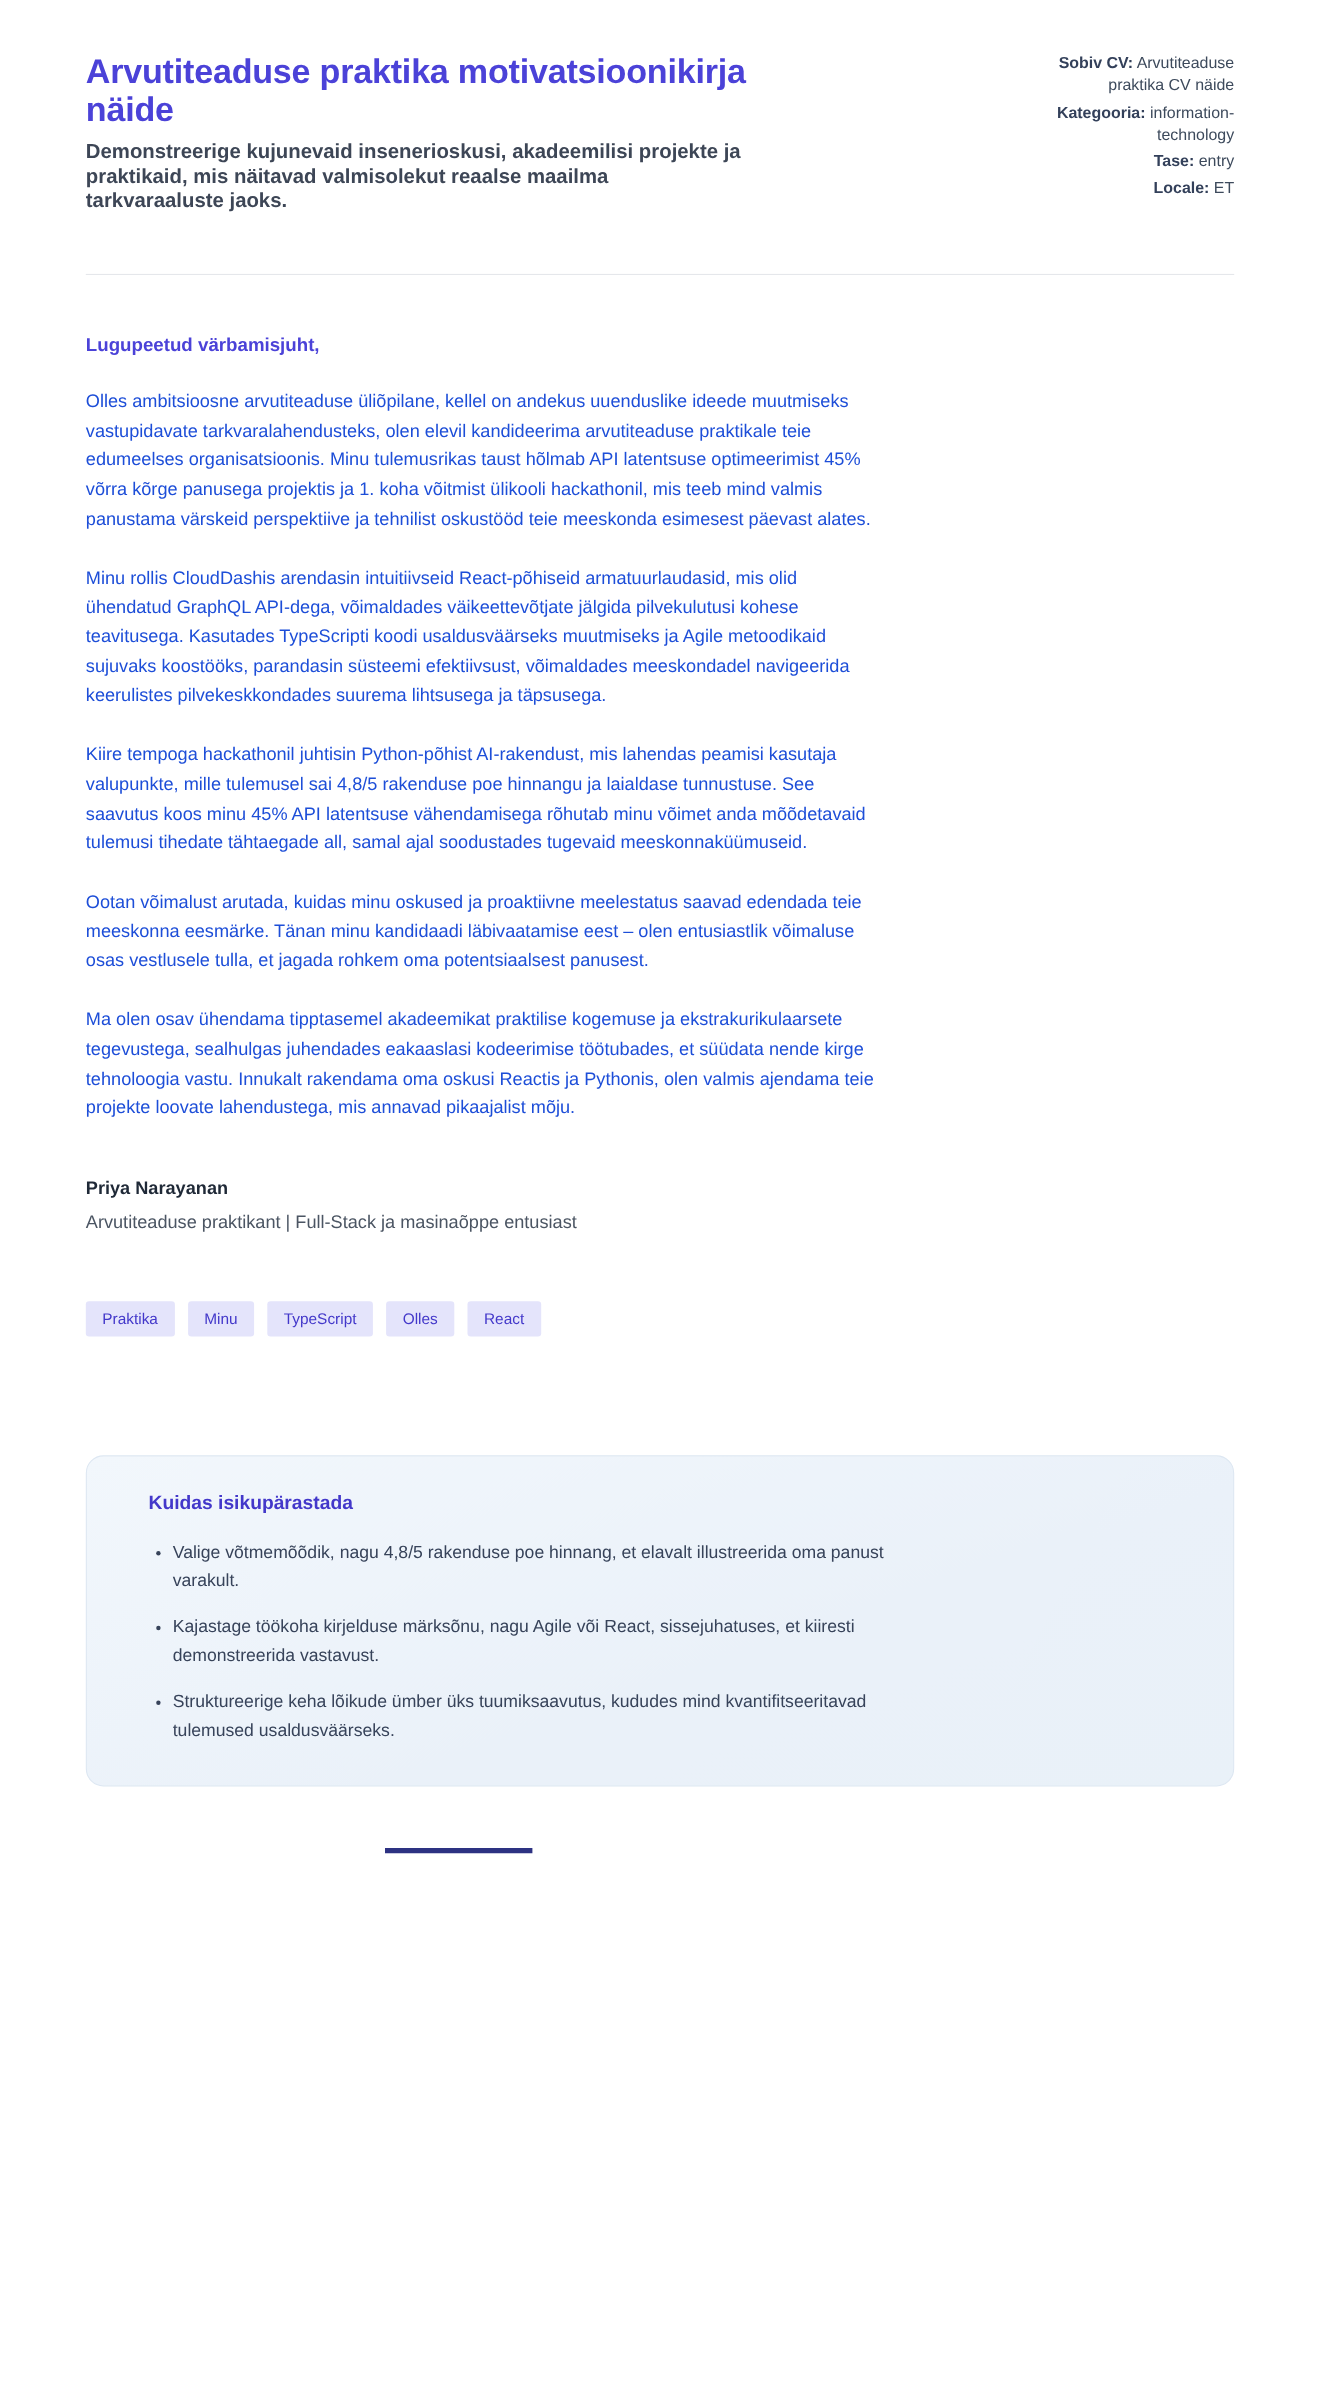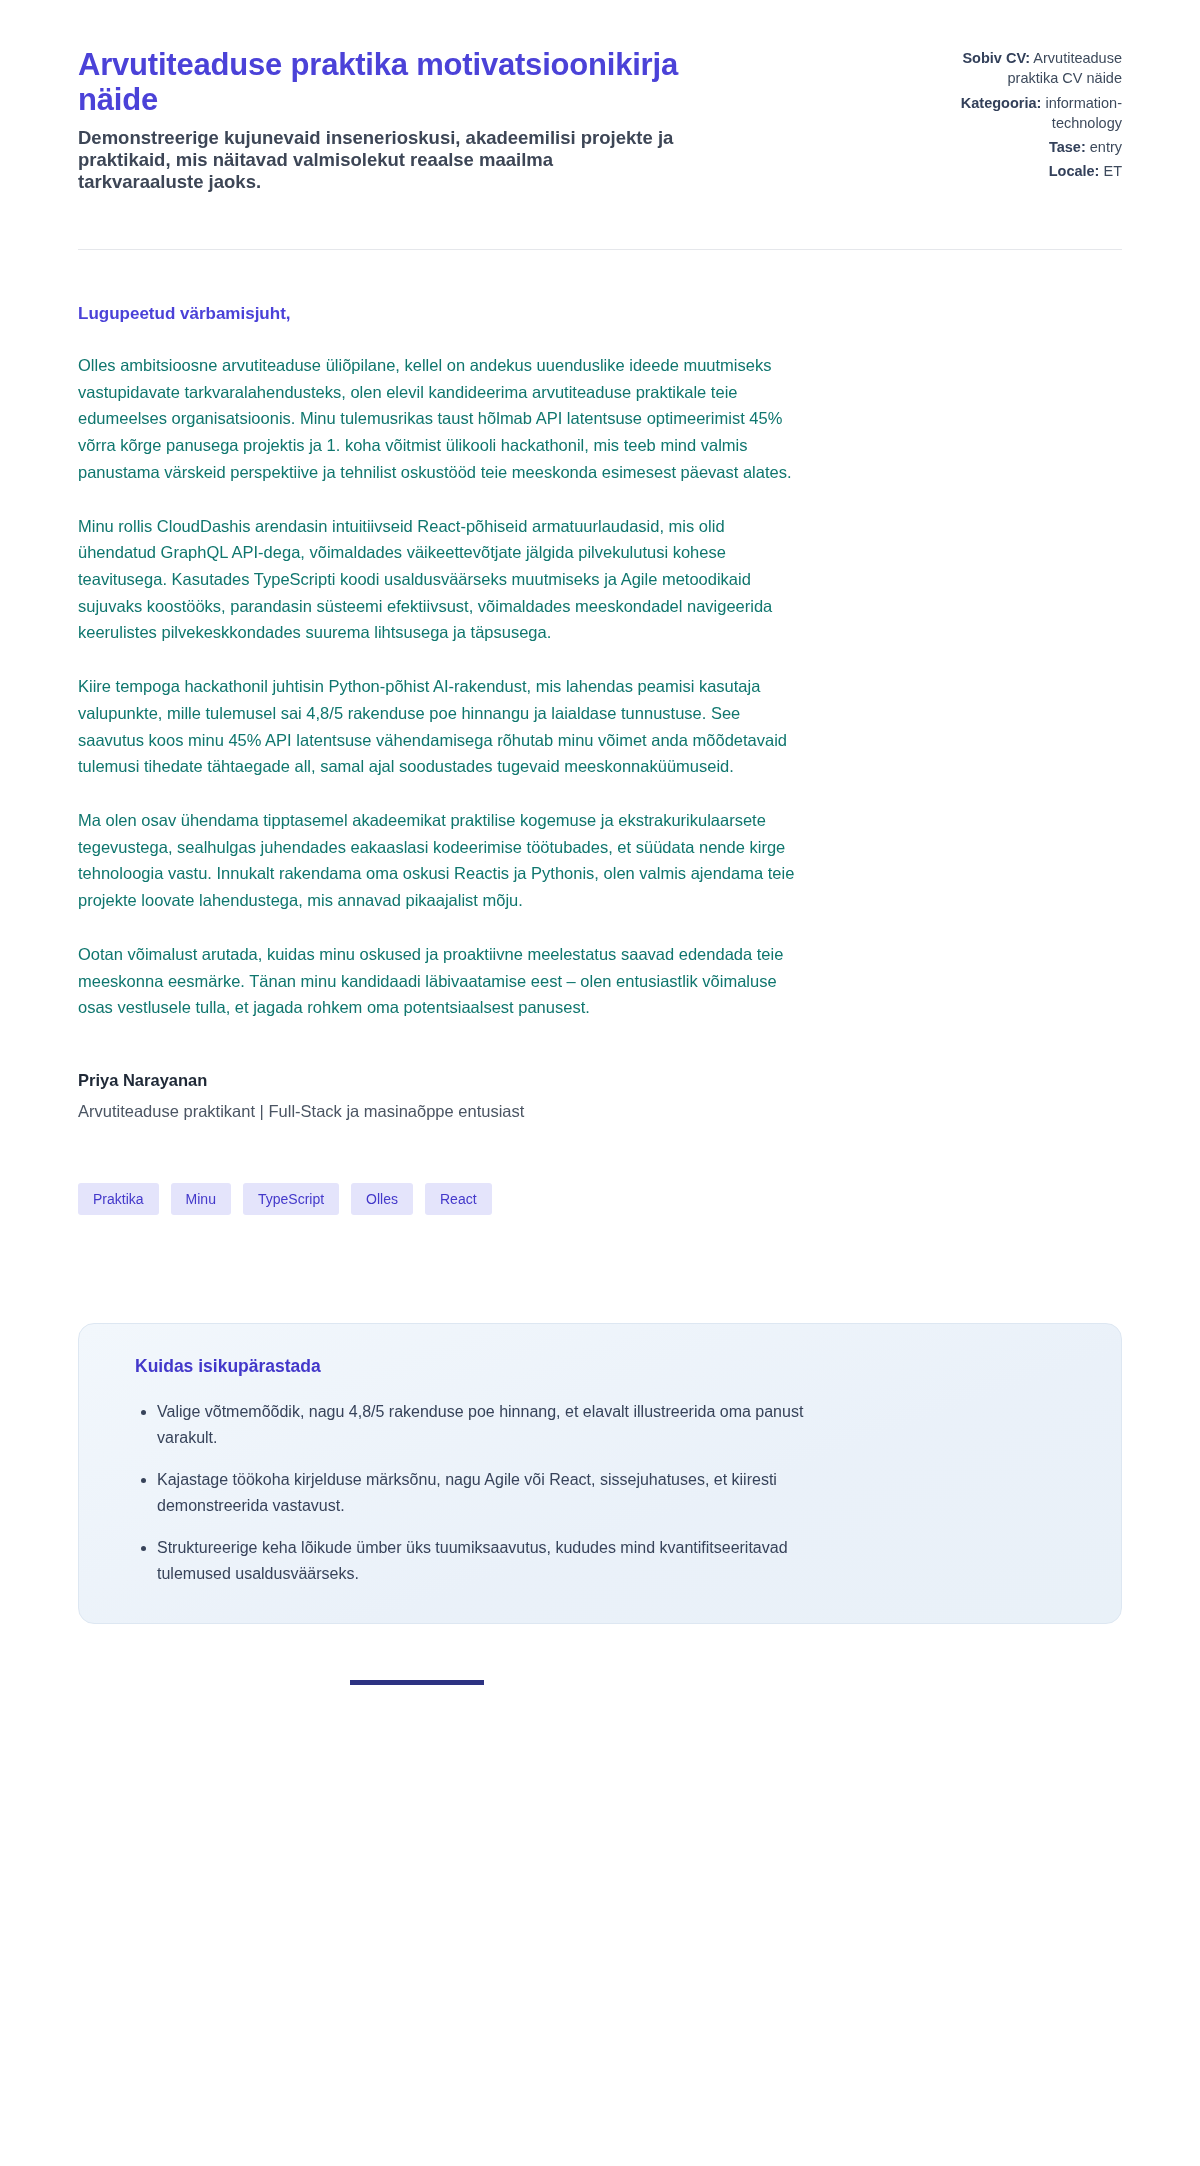--- a/index.html
+++ b/index.html
@@ -56,21 +56,21 @@
   .greeting {
     margin: 0 0 28px 0;
     font-size: 17px;
     font-weight: 700;
     color: #4b42d8;
   }
   .para {
     margin: 0 0 27px 0;
     font-size: 16.5px;
     line-height: 1.62;
-    color: #0f766e;
+    color: #1d4ed8;
   }
   .sig-name {
     margin: 50px 0 0 0;
     font-size: 16.5px;
     font-weight: 700;
     color: #1f2937;
   }
   .sig-title {
     margin: 12px 0 0 0;
     font-size: 16.5px;
@@ -149,22 +149,22 @@
     </aside>
   </header>
 
   <hr class="divider">
 
   <section class="letter">
     <p class="greeting">Lugupeetud värbamisjuht,</p>
     <p class="para">Olles ambitsioosne arvutiteaduse üliõpilane, kellel on andekus uuenduslike ideede muutmiseks vastupidavate tarkvaralahendusteks, olen elevil kandideerima arvutiteaduse praktikale teie edumeelses organisatsioonis. Minu tulemusrikas taust hõlmab API latentsuse optimeerimist 45% võrra kõrge panusega projektis ja 1. koha võitmist ülikooli hackathonil, mis teeb mind valmis panustama värskeid perspektiive ja tehnilist oskustööd teie meeskonda esimesest päevast alates.</p>
     <p class="para">Minu rollis CloudDashis arendasin intuitiivseid React-põhiseid armatuurlaudasid, mis olid ühendatud GraphQL API-dega, võimaldades väikeettevõtjate jälgida pilvekulutusi kohese teavitusega. Kasutades TypeScripti koodi usaldusväärseks muutmiseks ja Agile metoodikaid sujuvaks koostööks, parandasin süsteemi efektiivsust, võimaldades meeskondadel navigeerida keerulistes pilvekeskkondades suurema lihtsusega ja täpsusega.</p>
     <p class="para">Kiire tempoga hackathonil juhtisin Python-põhist AI-rakendust, mis lahendas peamisi kasutaja valupunkte, mille tulemusel sai 4,8/5 rakenduse poe hinnangu ja laialdase tunnustuse. See saavutus koos minu 45% API latentsuse vähendamisega rõhutab minu võimet anda mõõdetavaid tulemusi tihedate tähtaegade all, samal ajal soodustades tugevaid meeskonnaküümuseid.</p>
+    <p class="para">Ootan võimalust arutada, kuidas minu oskused ja proaktiivne meelestatus saavad edendada teie meeskonna eesmärke. Tänan minu kandidaadi läbivaatamise eest – olen entusiastlik võimaluse osas vestlusele tulla, et jagada rohkem oma potentsiaalsest panusest.</p>
     <p class="para">Ma olen osav ühendama tipptasemel akadeemikat praktilise kogemuse ja ekstrakurikulaarsete tegevustega, sealhulgas juhendades eakaaslasi kodeerimise töötubades, et süüdata nende kirge tehnoloogia vastu. Innukalt rakendama oma oskusi Reactis ja Pythonis, olen valmis ajendama teie projekte loovate lahendustega, mis annavad pikaajalist mõju.</p>
-    <p class="para">Ootan võimalust arutada, kuidas minu oskused ja proaktiivne meelestatus saavad edendada teie meeskonna eesmärke. Tänan minu kandidaadi läbivaatamise eest – olen entusiastlik võimaluse osas vestlusele tulla, et jagada rohkem oma potentsiaalsest panusest.</p>
     <p class="sig-name">Priya Narayanan</p>
     <p class="sig-title">Arvutiteaduse praktikant | Full-Stack ja masinaõppe entusiast</p>
   </section>
 
   <div class="tags">
     <span class="tag">Praktika</span>
     <span class="tag">Minu</span>
     <span class="tag">TypeScript</span>
     <span class="tag">Olles</span>
     <span class="tag">React</span>

